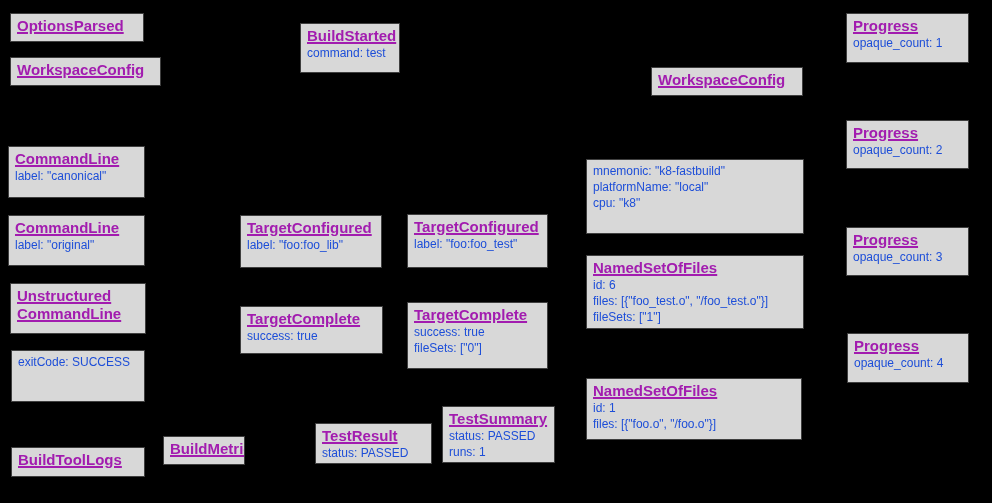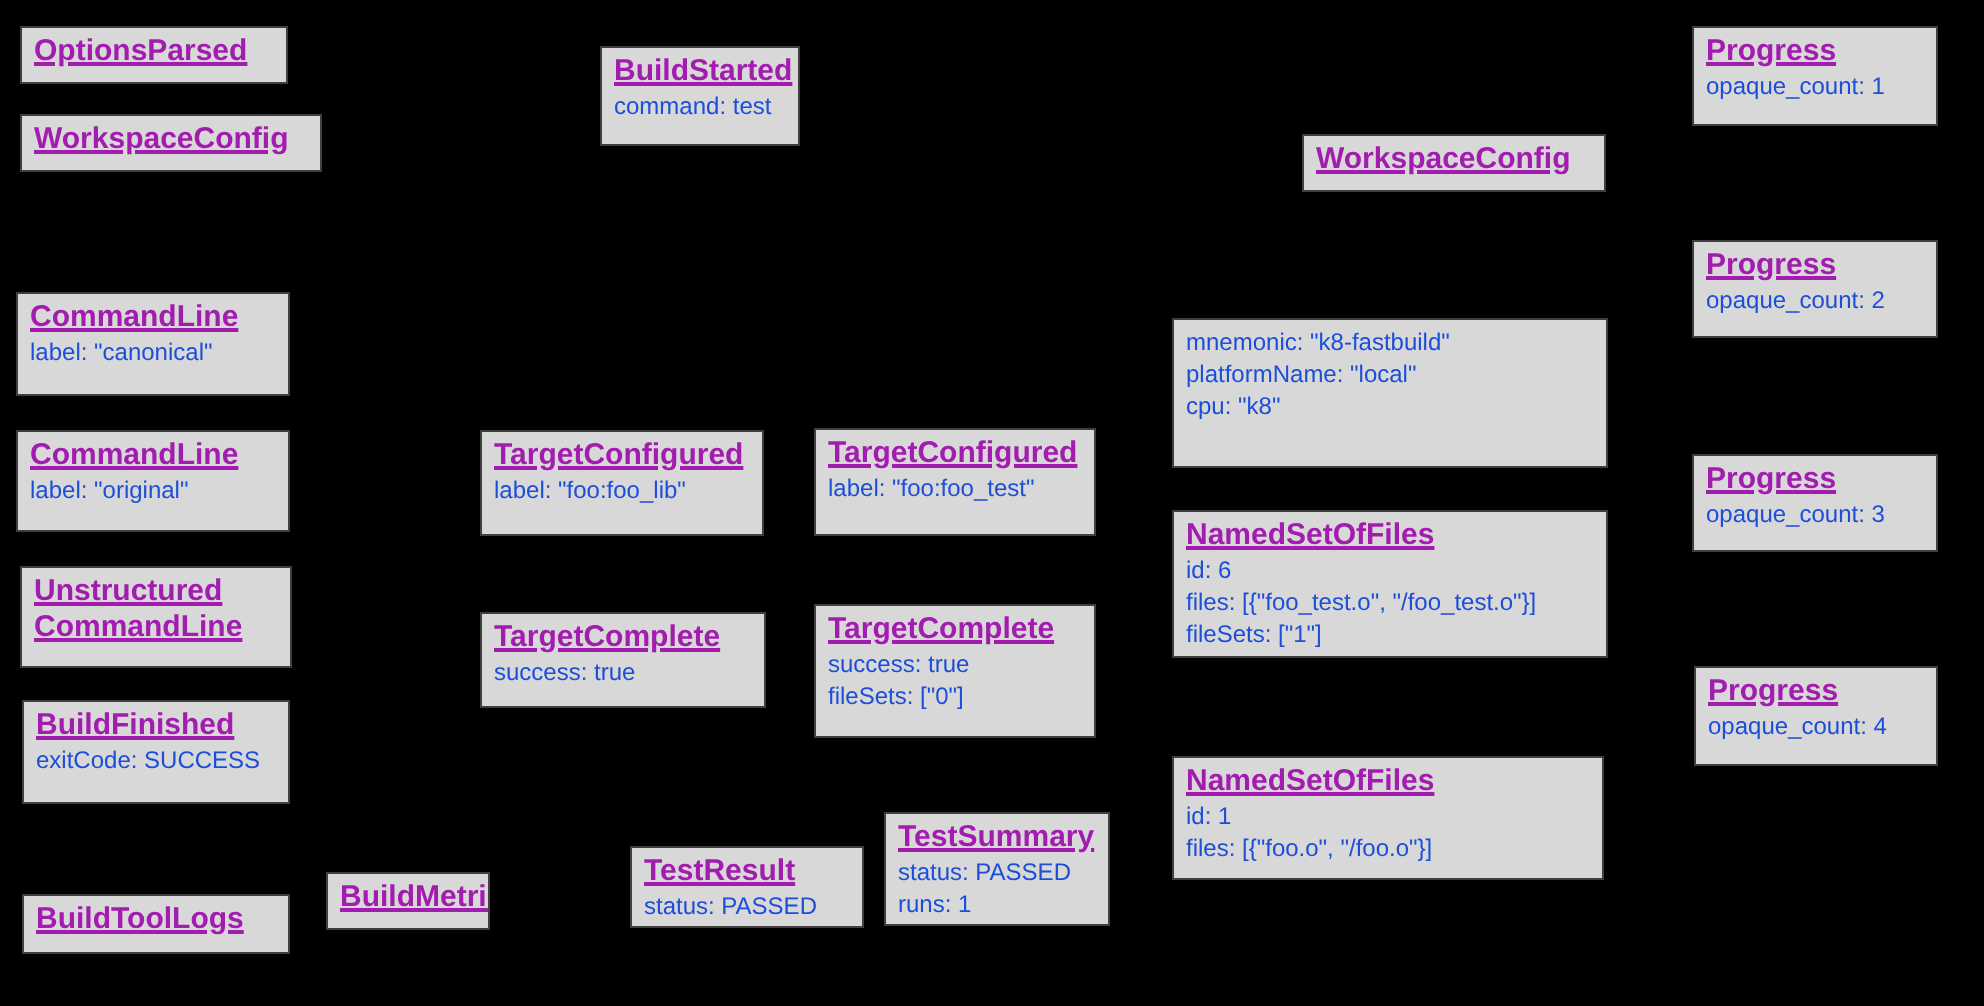--- a/index.html
+++ b/index.html
@@ -61,21 +61,20 @@
   <div class="box" style="left:8px;top:215px;width:137px;height:51px">
     <div class="title">CommandLine</div>
     <div class="field">label: "original"</div>
   </div>
 
   <div class="box" style="left:10px;top:283px;width:136px;height:51px">
     <div class="title">Unstructured CommandLine</div>
   </div>
 
   <div class="box" style="left:11px;top:350px;width:134px;height:52px">
-    <div class="title">BuildFinished</div>
     <div class="field">exitCode: SUCCESS</div>
   </div>
 
   <div class="box" style="left:11px;top:447px;width:134px;height:30px">
     <div class="title">BuildToolLogs</div>
   </div>
 
   <div class="box" style="left:163px;top:436px;width:82px;height:29px">
     <div class="title">BuildMetrics</div>
   </div>

